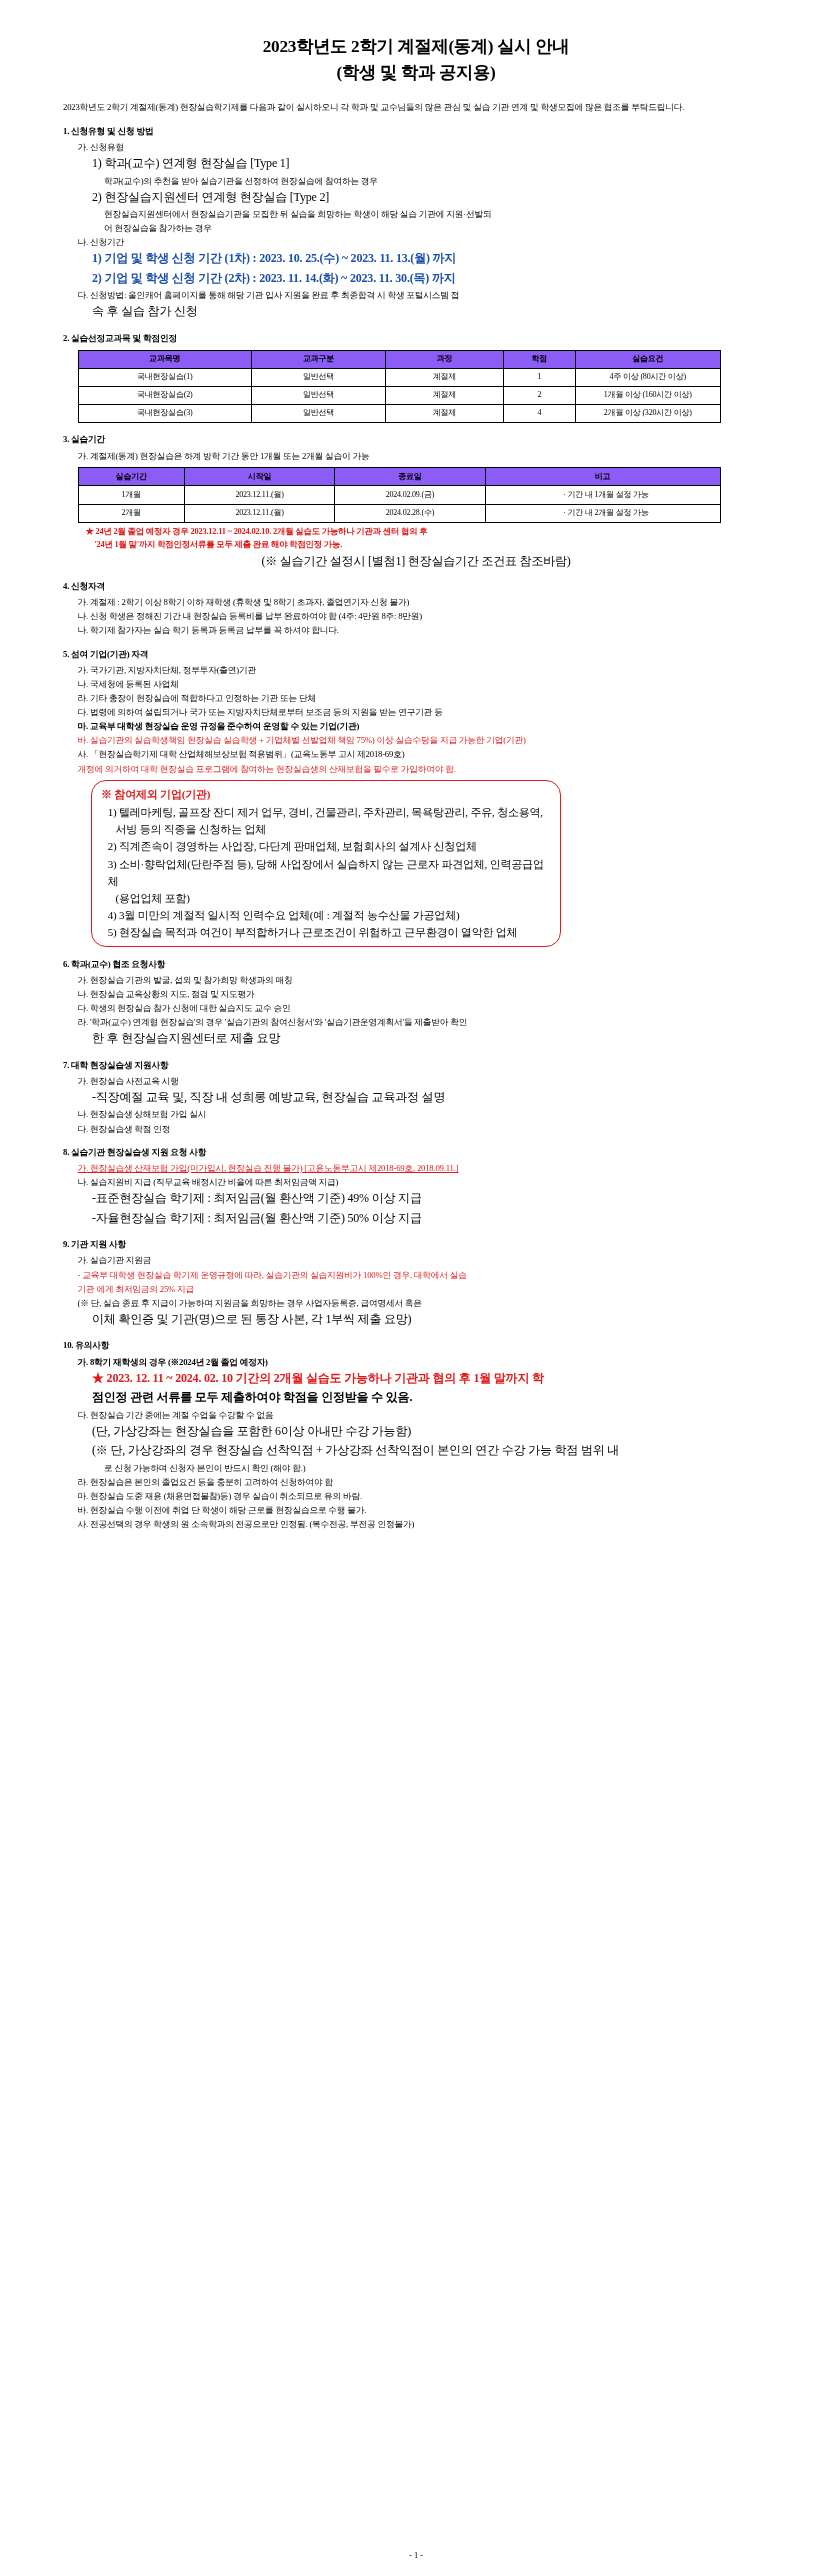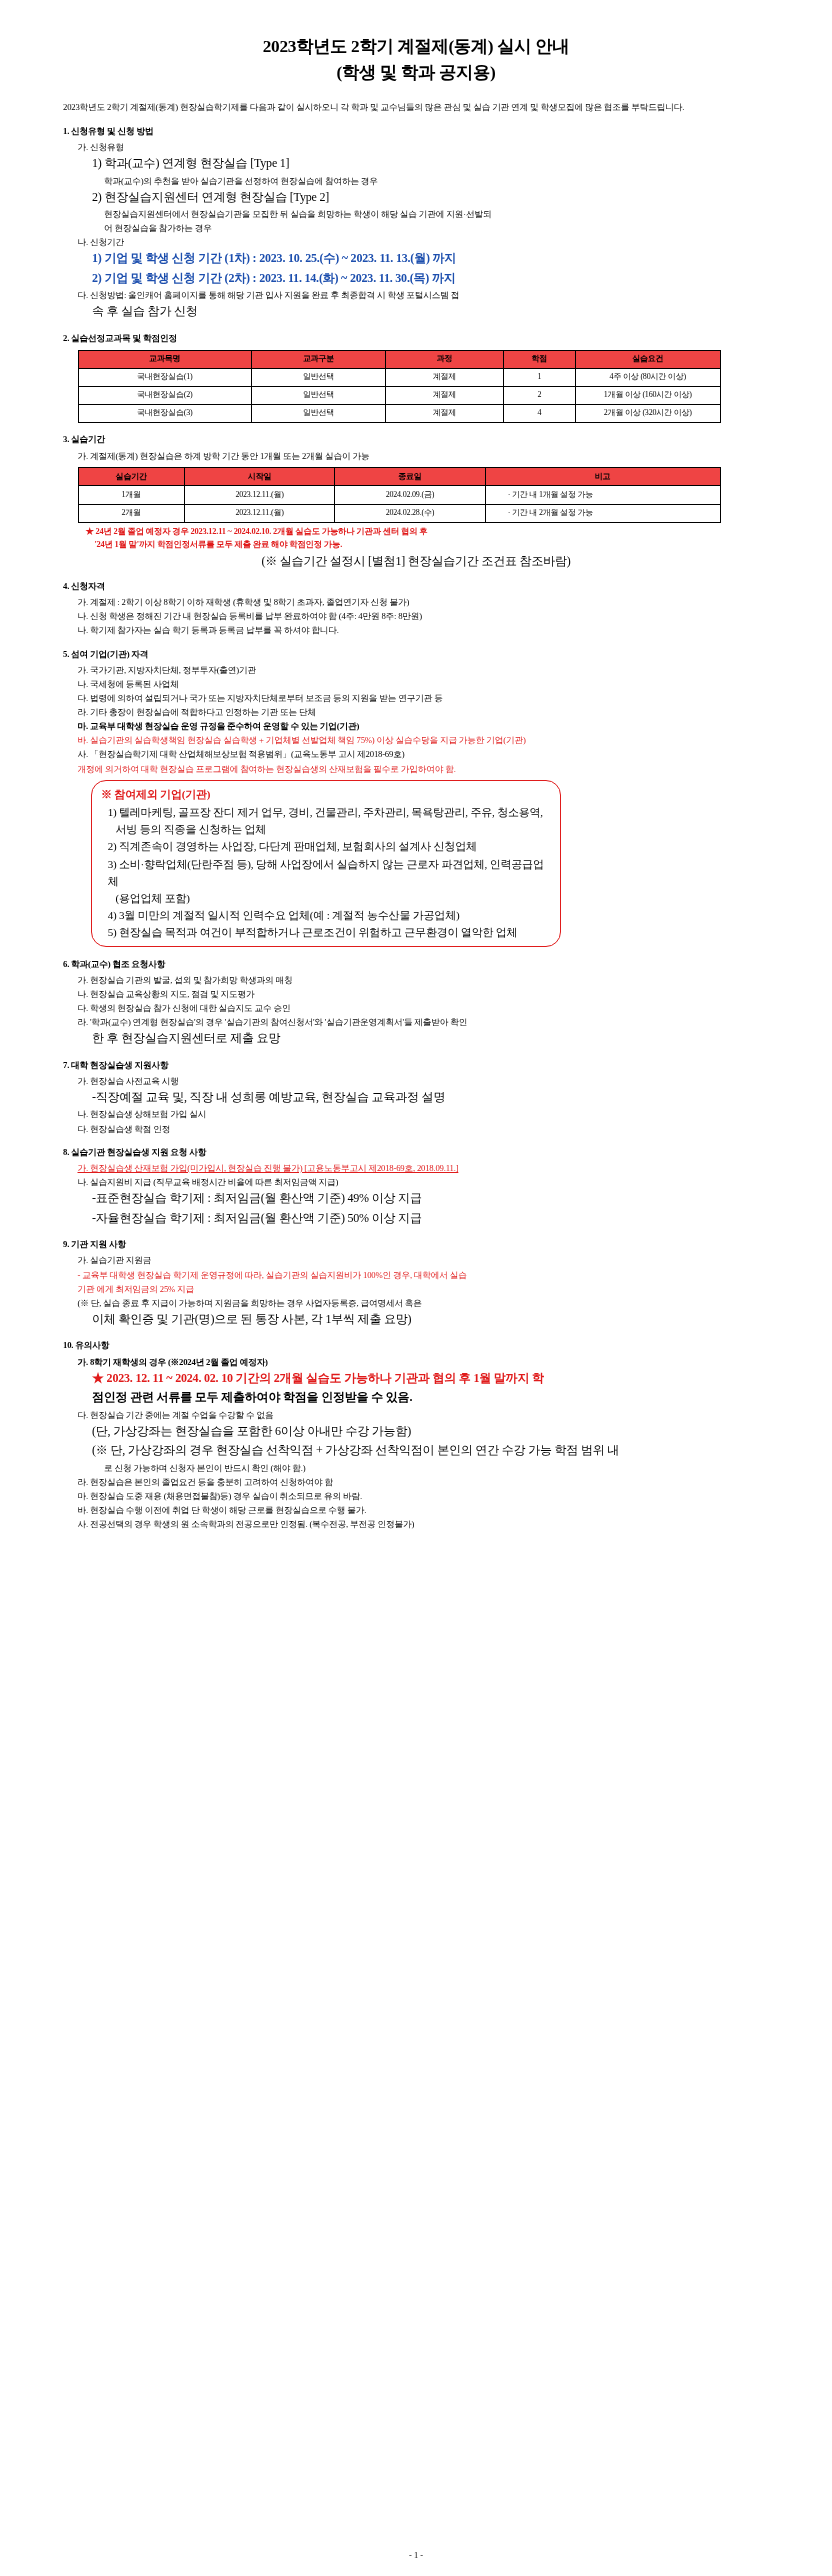--- a/index.html
+++ b/index.html
@@ -77,34 +77,34 @@
     font-size: 8px;
     letter-spacing: -0.2px;
   }
   table.grid th, table.grid td {
     border: 0.6px solid #000;
     text-align: center;
     padding: 3.4px 2.2px;
     line-height: 1.3;
   }
   table.grid thead th {
-    background: #ef4444;
+    background: #8b5cf6;
     font-weight: bold;
   }
   table.t1 { width: 643px; }
   table.t1 th:nth-child(1), table.t1 td:nth-child(1) { width: 168px; }
   table.t1 th:nth-child(2), table.t1 td:nth-child(2) { width: 129px; }
   table.t1 th:nth-child(3), table.t1 td:nth-child(3) { width: 112px; }
   table.t1 th:nth-child(4), table.t1 td:nth-child(4) { width: 67px; }
 
   table.t2 { width: 643px; }
   table.t2 th:nth-child(1), table.t2 td:nth-child(1) { width: 101px; }
   table.t2 th:nth-child(2), table.t2 td:nth-child(2) { width: 145px; }
   table.t2 th:nth-child(3), table.t2 td:nth-child(3) { width: 145px; }
-  table.t2 td.note { text-align: left; padding-left: 22px; margin-top: 12px; }
+  table.t2 td.note { text-align: center; padding-left: 9px; margin-top: 12px; }
 
   .tbl-note {
     font-size: 8.4px;
     line-height: 1.6;
     letter-spacing: -0.2px;
     padding-left: 22.4px;
   }
   .tbl-note .ind { display: block; padding-left: 9px; }
   .center-note {
     text-align: center;
@@ -245,22 +245,22 @@
     <div class="sec-head">4. 신청자격</div>
     <div class="lvl1">가. 계절제 : 2학기 이상 8학기 이하 재학생 (휴학생 및 8학기 초과자, 졸업연기자 신청 불가)</div>
     <div class="lvl1">나. 신청 학생은 정해진 기간 내 현장실습 등록비를 납부 완료하여야 함 (4주: 4만원 8주: 8만원)</div>
     <div class="lvl1">나. 학기제 참가자는 실습 학기 등록과 등록금 납부를 꼭 하셔야 합니다.</div>
   </div>
 
   <div class="section">
     <div class="sec-head">5. 섬여 기업(기관) 자격</div>
     <div class="lvl1">가. 국가기관, 지방자치단체, 정부투자(출연)기관</div>
     <div class="lvl1">나. 국세청에 등록된 사업체</div>
+    <div class="lvl1">라. 기타 총장이 현장실습에 적합하다고 인정하는 기관 또는 단체</div>
     <div class="lvl1">다. 법령에 의하여 설립되거나 국가 또는 지방자치단체로부터 보조금 등의 지원을 받는 연구기관 등</div>
-    <div class="lvl1">라. 기타 총장이 현장실습에 적합하다고 인정하는 기관 또는 단체</div>
     <div class="lvl1 bold">마. 교육부 대학생 현장실습 운영 규정을 준수하여 운영할 수 있는 기업(기관)</div>
     <div class="lvl1 red">바. 실습기관의 실습학생책임 현장실습 실습학생 + 기업체별 선발업체 책임 75%) 이상 실습수당을 지급 가능한 기업(기관)</div>
     <div class="lvl1">사. 「현장실습학기제 대학 산업체해보상보험 적용범위」(교육노동부 고시 제2018-69호)</div>
     <div class="lvl1 red" style="padding-left:14.5px">개정에 의거하여 대학 현장실습 프로그램에 참여하는 현장실습생의 산재보험을 필수로 가입하여야 함.</div>
 
     <div class="redbox">
       <div class="rb-title">※ 참여제외 기업(기관)</div>
       <div class="rb-item">1) 텔레마케팅, 골프장 잔디 제거 업무, 경비, 건물관리, 주차관리, 목욕탕관리, 주유, 청소용역,</div>
       <div class="rb-sub">서빙 등의 직종을 신청하는 업체</div>
       <div class="rb-item">2) 직계존속이 경영하는 사업장, 다단계 판매업체, 보험회사의 설계사 신청업체</div>

